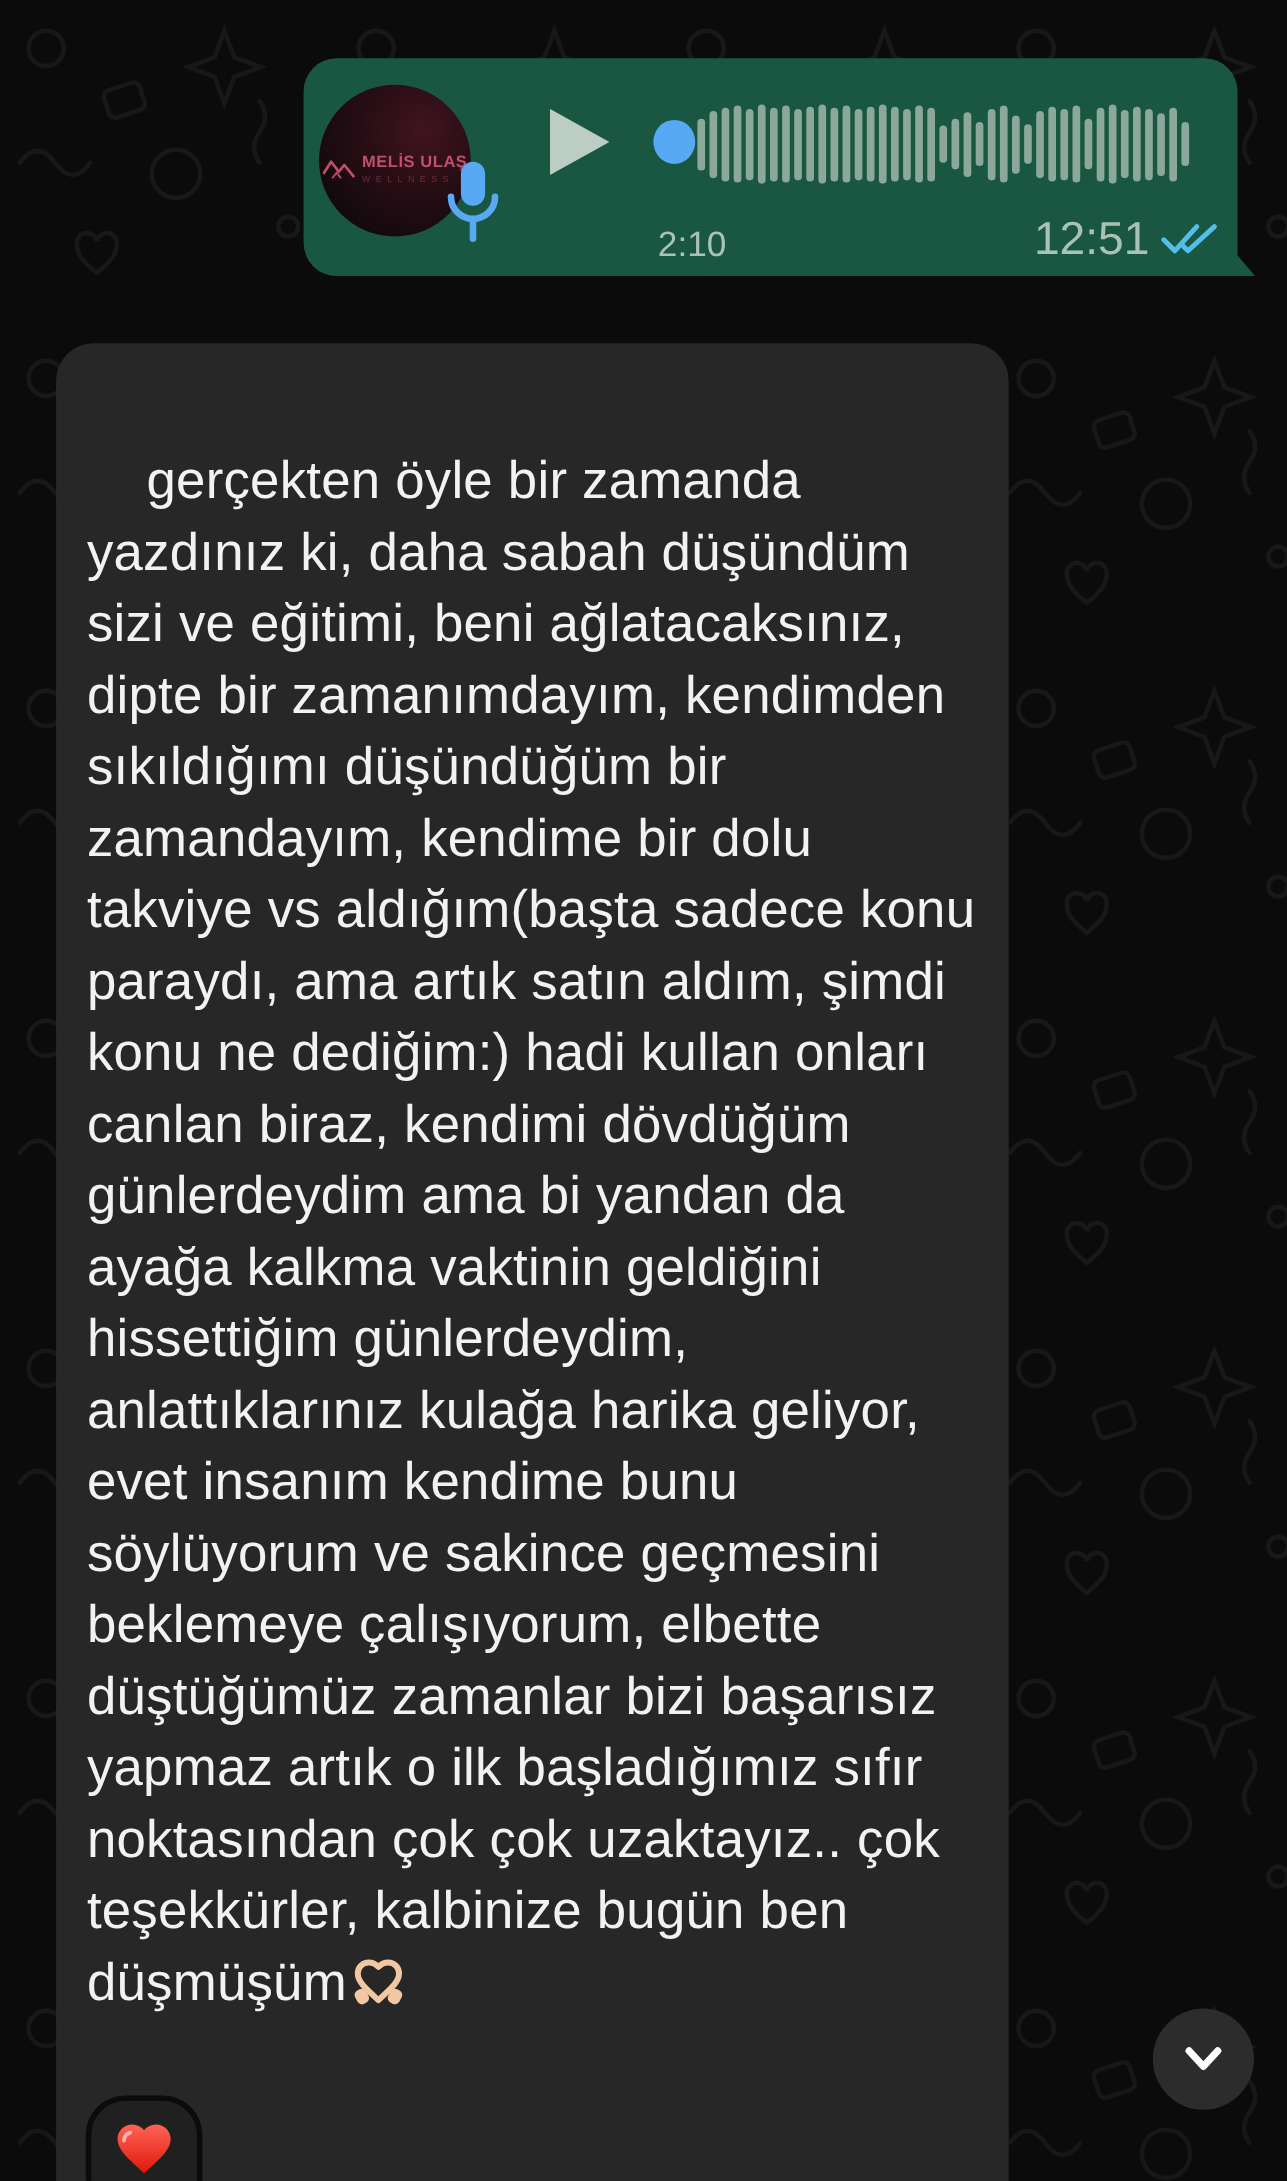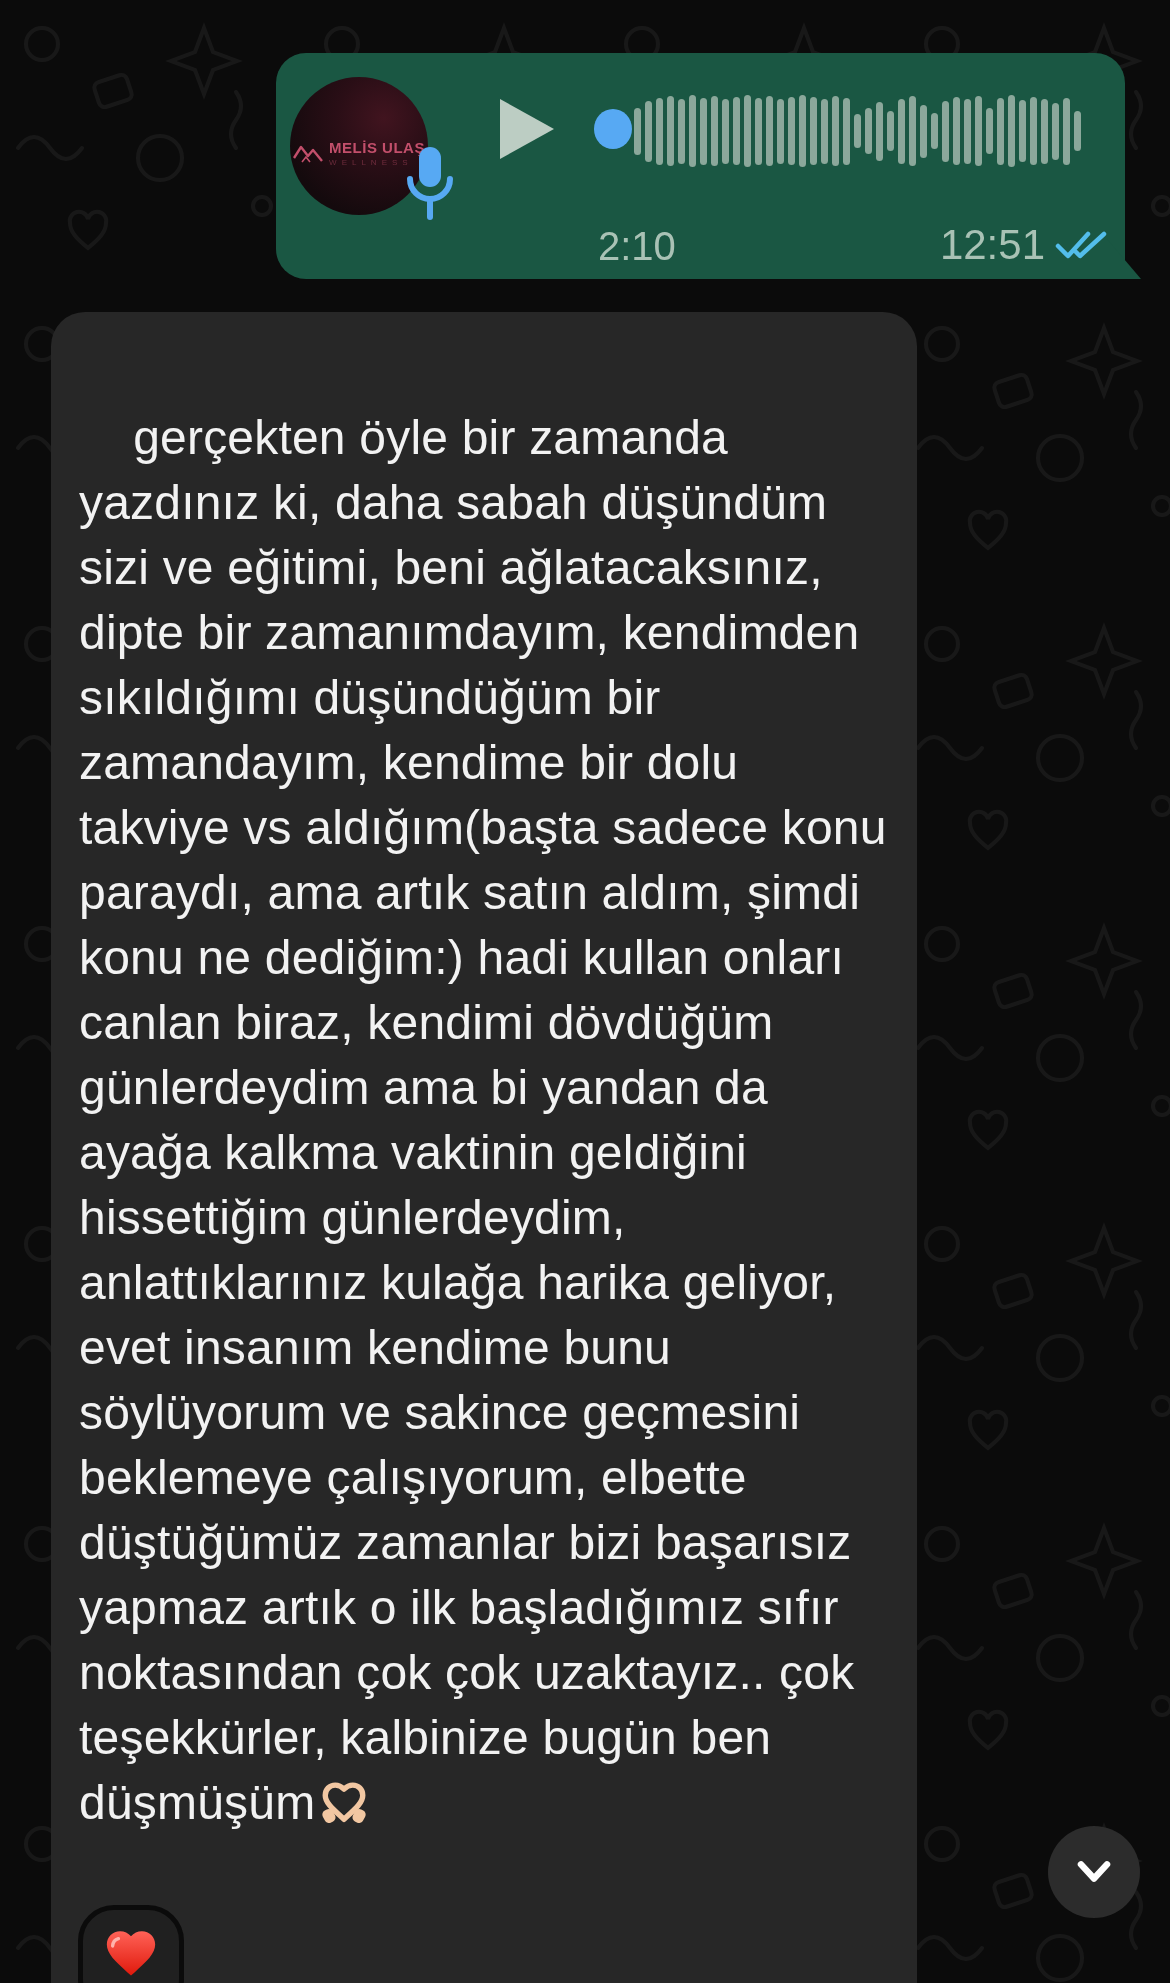--- a/index.html
+++ b/index.html
@@ -8,21 +8,21 @@
     position:relative;
     overflow:hidden;
     background: var(--bg, #0B0B0B);
     font-family: "Liberation Sans", "DejaVu Sans", sans-serif;
     color: var(--text, #F2F2F2);
   }
   .doodle-layer { position:absolute; inset:0; z-index:0; opacity:.75; }
 
   
   .voice-bubble {
-    position:absolute; left:276px; top:53px; width:849px; height:226px;
+    position:absolute; left:276px; top:53px; width:849px; height:198px;
     background: var(--outgoing-bubble, #1A5743);
     border-radius: 30px 30px 10px 30px;
     z-index:2;
   }
   .voice-tail {
     position:absolute; right:-16px; bottom:0; width:34px; height:40px;
     background: var(--outgoing-bubble, #1A5743);
     clip-path: polygon(0 0, 100% 100%, 0 100%);
   }
   .avatar {
@@ -52,21 +52,21 @@
   .waveform {
     position:absolute; left:358px; top:36px; width:452px; height:84px;
     display:flex; align-items:center; gap:4px;
   }
   .waveform i {
     display:block; width:7px; border-radius:4px;
     background: var(--waveform, #8BA89B);
   }
   .voice-duration {
     position:absolute; left:322px; bottom:10px;
-    font-size:40px; color: var(--muted-green, #A9C2B5);
+    font-size:32px; color: var(--muted-green, #A9C2B5);
   }
   .voice-meta {
     position:absolute; right:18px; bottom:10px;
     display:flex; align-items:center; gap:10px;
     font-size:42px; color: var(--muted-green, #A9C2B5);
   }
   .checks svg { display:block; }
 
   
   .text-bubble {

